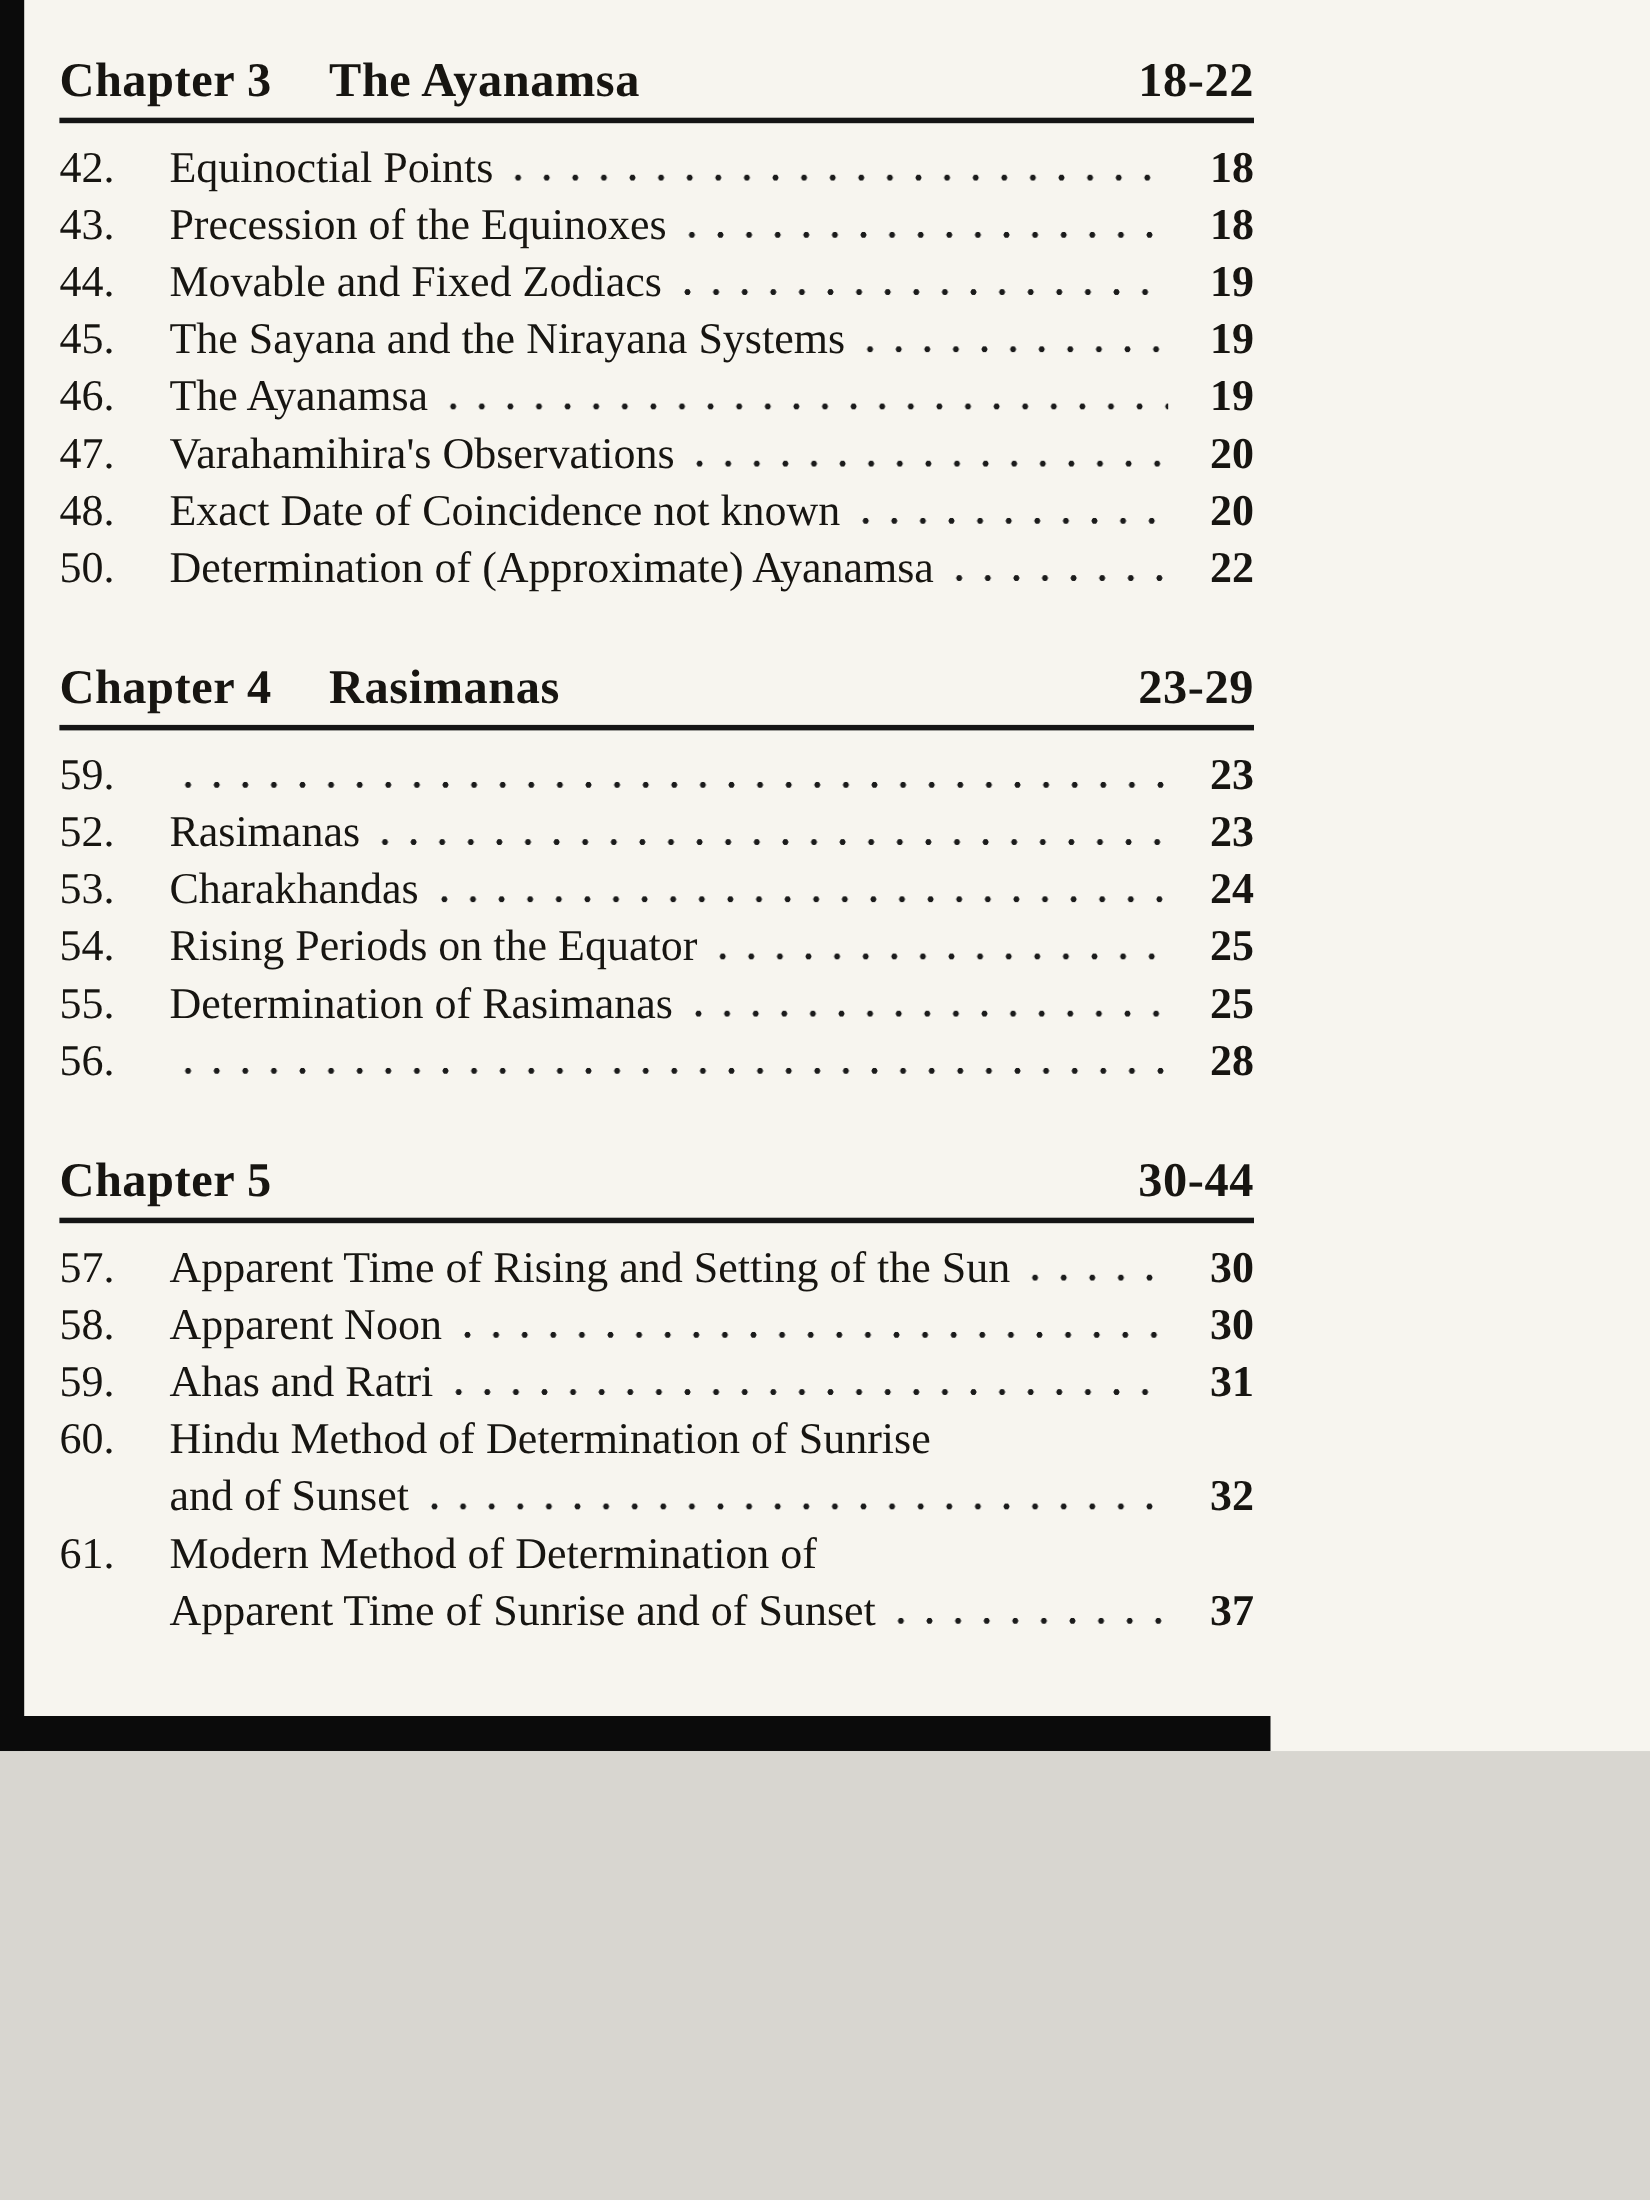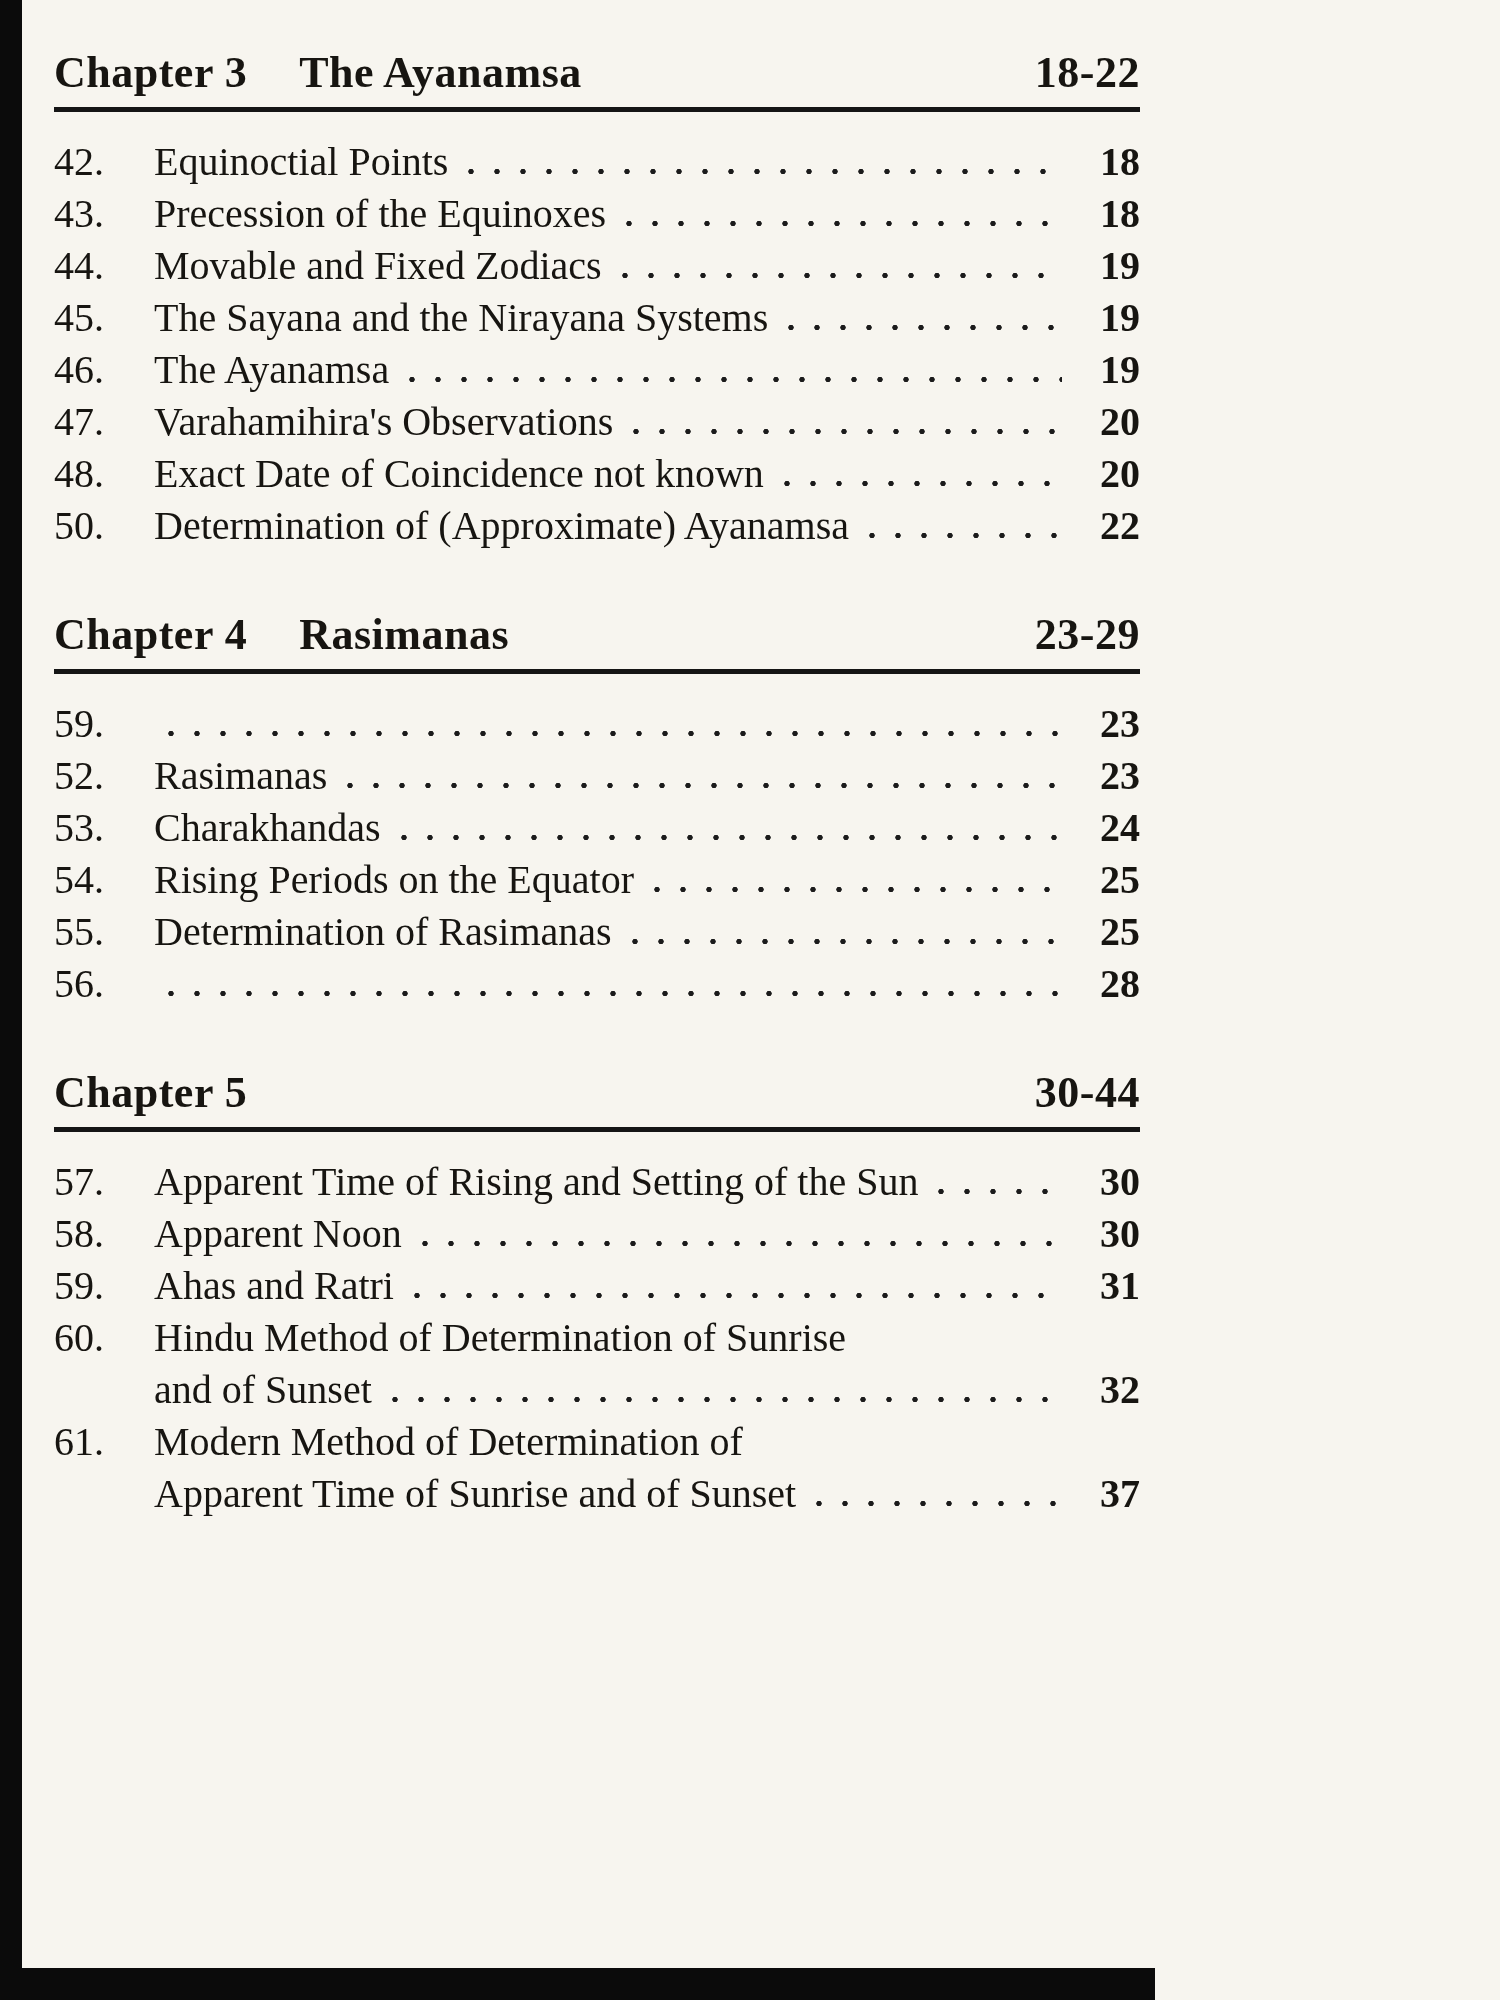--- a/index.html
+++ b/index.html
@@ -4,21 +4,21 @@
 <style>
   html, body {
     margin: 0;
     padding: 0;
     background: #d8d6d0;
     font-family: "Liberation Serif", "DejaVu Serif", serif;
   }
   .page {
     position: relative;
     width: 1500px;
-    height: 2000px;
+    height: 1592px;
     background: #f7f5ef;
     overflow: hidden;
     color: #171511;
   }
   .edge-left {
     position: absolute;
     left: 0; top: 0;
     width: 22px; height: 100%;
     background: #0b0b0b;
   }
@@ -43,21 +43,21 @@
     line-height: 58px;
     letter-spacing: 0.5px;
   }
   .chap-title { margin-left: 52px; }
   .chap-range { margin-left: auto; }
   .rule {
     height: 5px;
     background: #151515;
     margin-top: 5px;
   }
-  .items { margin-top: 24px; }
+  .items { margin-top: 14px; }
   .row {
     display: flex;
     font-size: 40px;
     line-height: 52px;
   }
   .num {
     width: 100px;
     flex: 0 0 100px;
   }
   .title {

